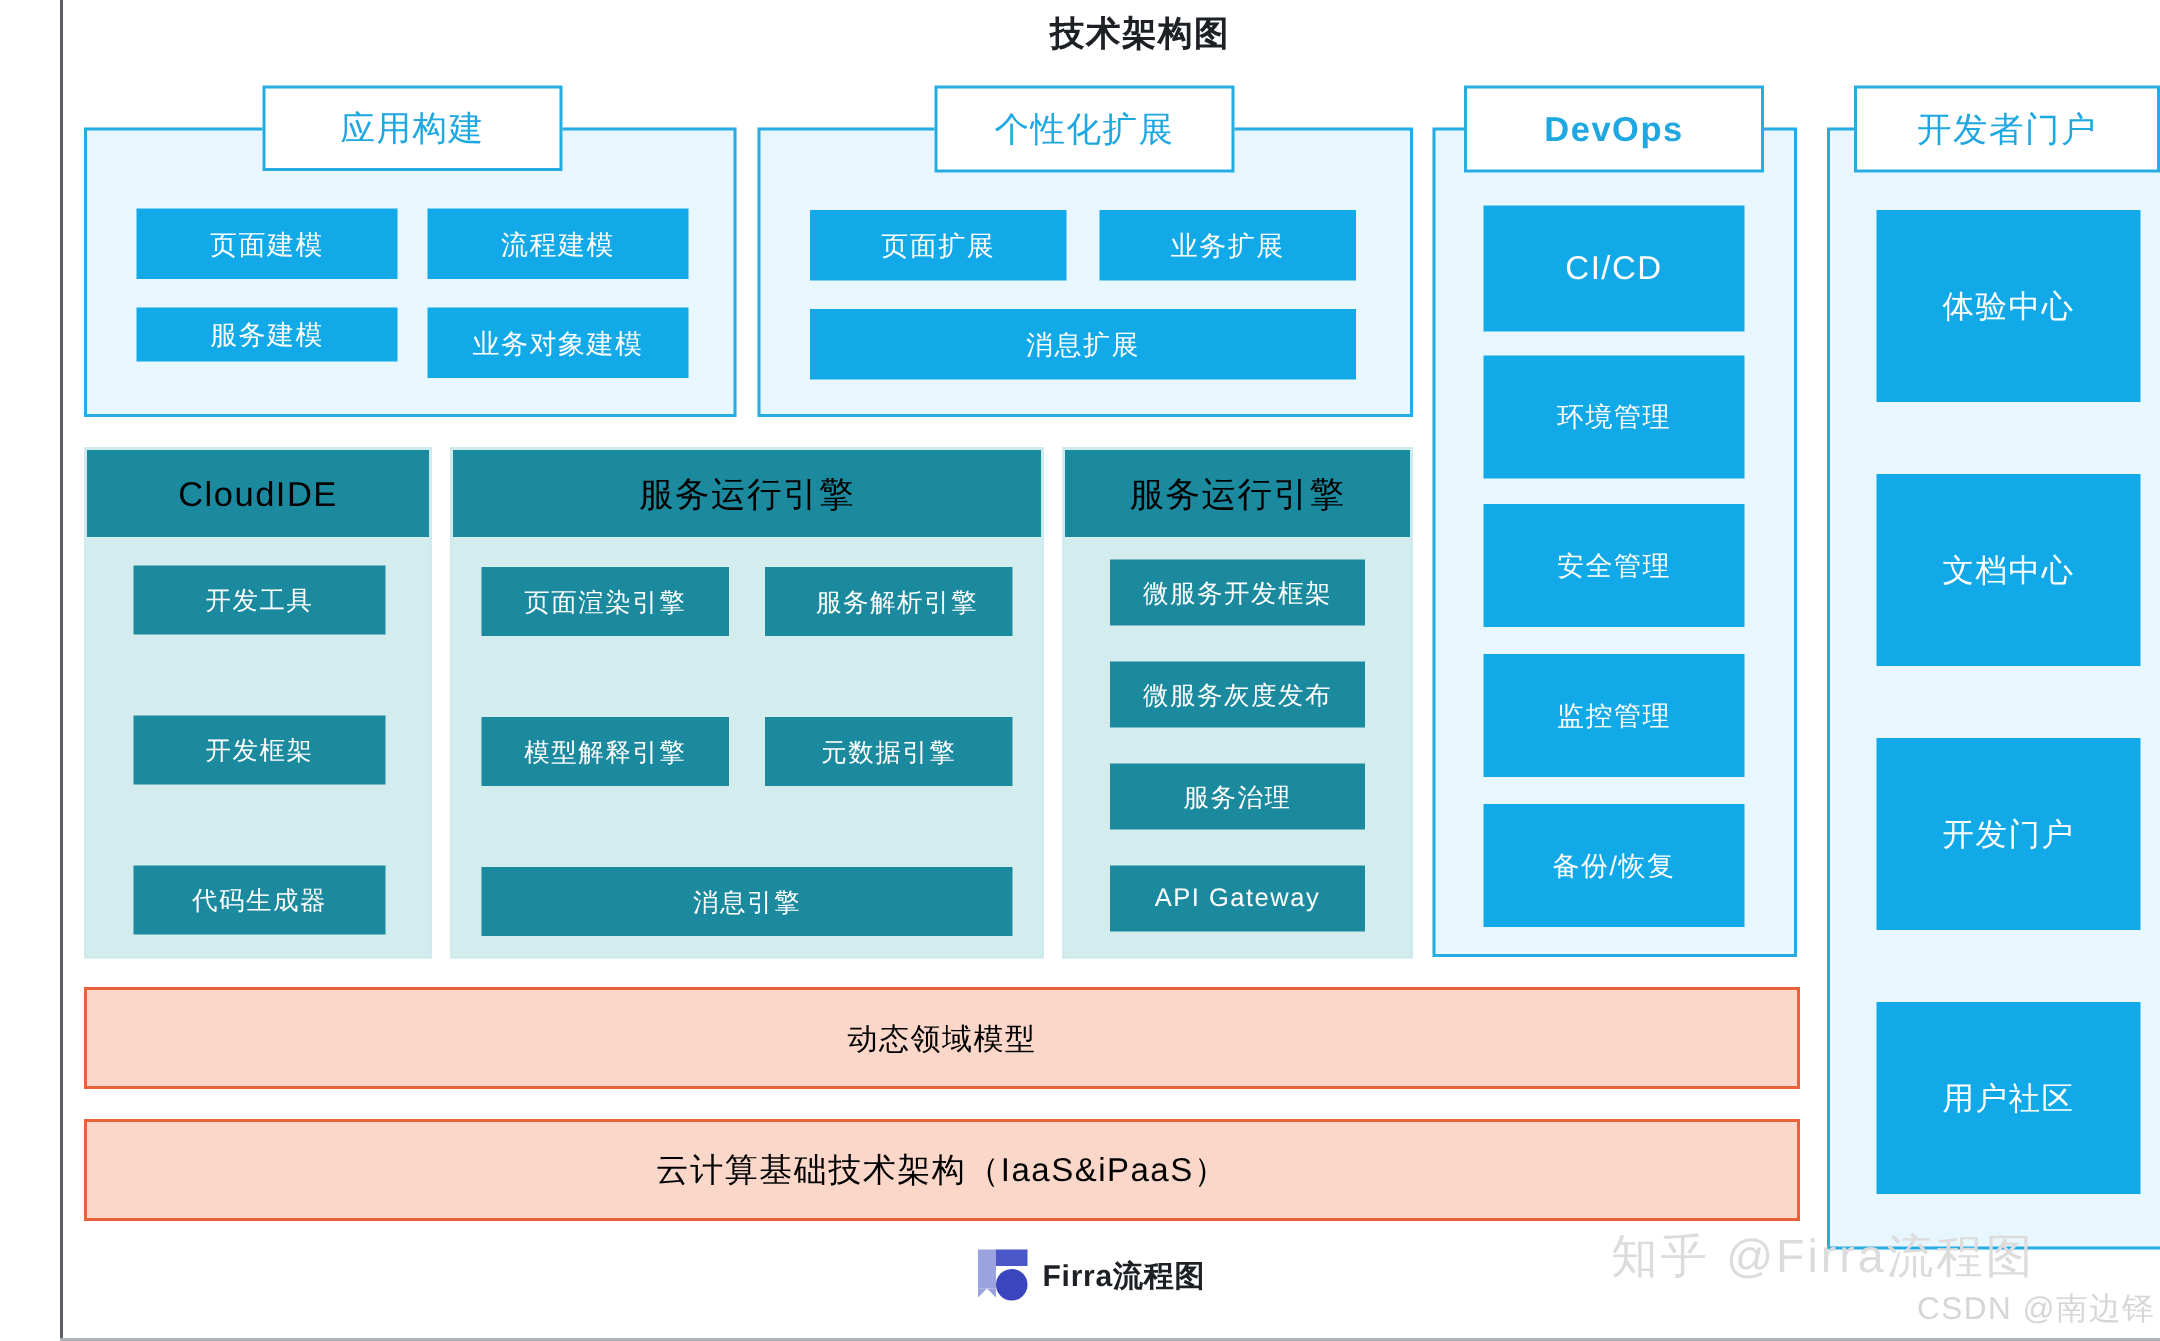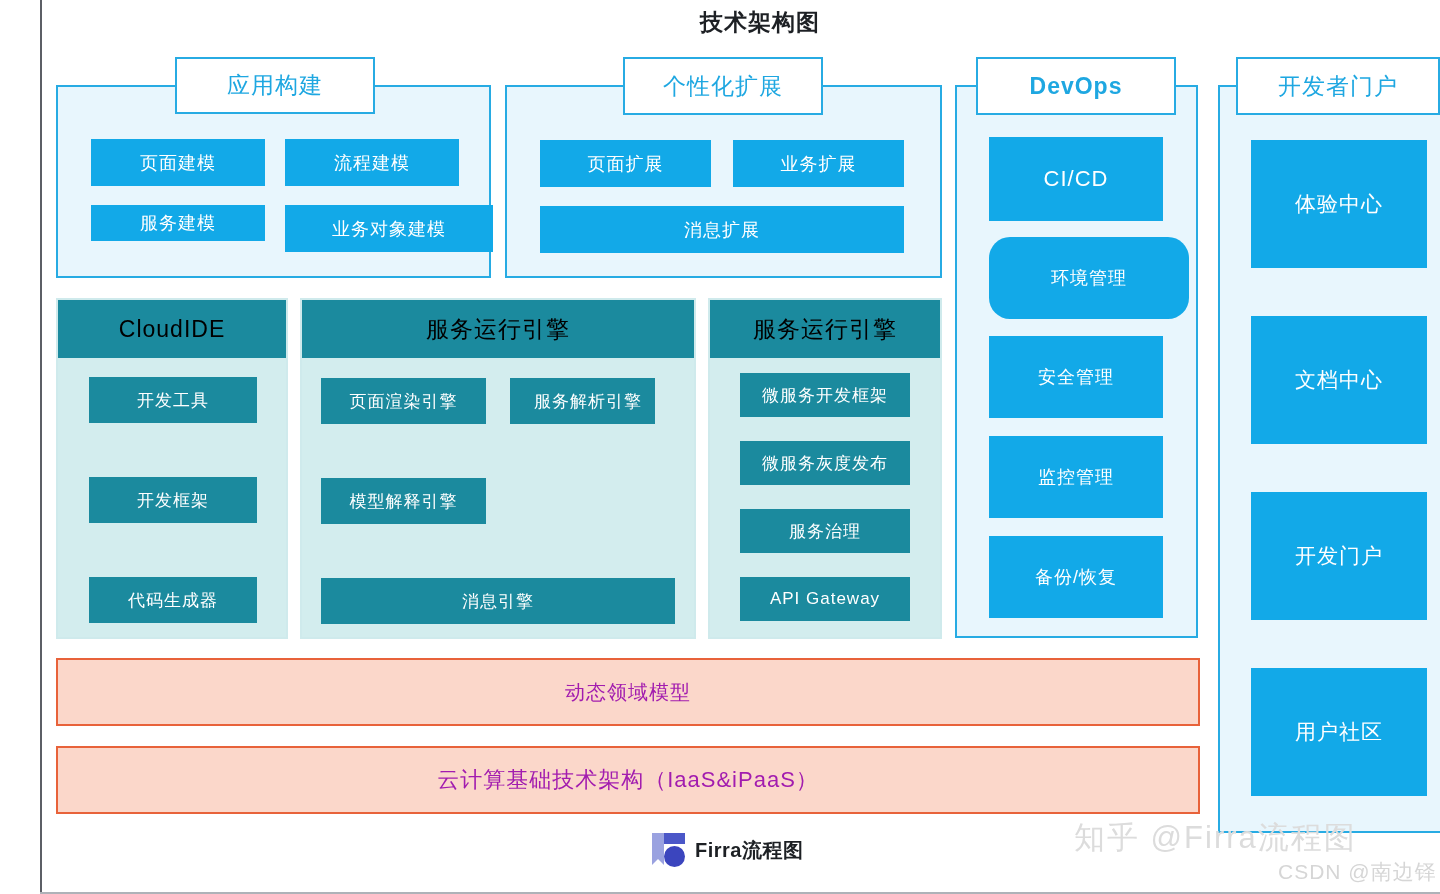--- a/index.html
+++ b/index.html
@@ -44,21 +44,21 @@
   }
   .ttile{
     position:absolute;background:#1B8A9E;color:#ffffff;display:flex;
     align-items:center;justify-content:center;font-size:17px;letter-spacing:1px;box-sizing:border-box;
   }
 
   
   .obar{
     position:absolute;background:#FBD7CA;border:2px solid #E8623A;box-sizing:border-box;
     display:flex;align-items:center;justify-content:center;
-    color:#a21caf;font-size:20px;letter-spacing:1px;
+    color:#000000;font-size:20px;letter-spacing:1px;
   }
 
   
   .footer-logo{position:absolute;display:flex;align-items:center;gap:9px;}
   .logo-mark{position:relative;width:34px;height:34px;}
   .logo-bar{position:absolute;left:0;top:0;width:12px;height:26px;background:#9AA2E0;}
   .logo-bar:after{content:"";position:absolute;left:0;top:26px;border-left:6px solid #9AA2E0;border-right:6px solid #9AA2E0;border-bottom:6px solid transparent;}
   .logo-top{position:absolute;left:12px;top:0;width:21px;height:11px;background:#4B57C8;}
   .logo-dot{position:absolute;left:12px;top:13px;width:21px;height:21px;border-radius:50%;background:#3B45BE;}
   .logo-text{font-size:20px;font-weight:bold;color:#1d2024;letter-spacing:0.5px;}
@@ -79,32 +79,32 @@
   <div class="page-edge-r"></div>
   <div class="page-edge-b"></div>
 
   <div class="diagram-title">技术架构图</div>
 
   <div class="panel" style="left:16px;top:85px;width:435px;height:193px;"></div>
   <div class="panel-title" style="left:135px;top:57px;width:200px;height:57px;">应用构建</div>
   <div class="tile" style="left:51px;top:139px;width:174px;height:47px;">页面建模</div>
   <div class="tile" style="left:245px;top:139px;width:174px;height:47px;">流程建模</div>
   <div class="tile" style="left:51px;top:205px;width:174px;height:36px;">服务建模</div>
-  <div class="tile" style="left:245px;top:205px;width:208px;height:47px;font-family:Liberation Mono, monospace;">业务对象建模</div>
+  <div class="tile" style="left:245px;top:205px;width:174px;height:47px;font-family:Liberation Mono, monospace;">业务对象建模</div>
 
   <div class="panel" style="left:465px;top:85px;width:437px;height:193px;"></div>
   <div class="panel-title" style="left:583px;top:57px;width:200px;height:58px;">个性化扩展</div>
   <div class="tile" style="left:500px;top:140px;width:171px;height:47px;">页面扩展</div>
   <div class="tile" style="left:693px;top:140px;width:171px;height:47px;">业务扩展</div>
   <div class="tile" style="left:500px;top:206px;width:364px;height:47px;">消息扩展</div>
 
   <div class="panel" style="left:915px;top:85px;width:243px;height:553px;"></div>
   <div class="panel-title" style="left:936px;top:57px;width:200px;height:58px;font-weight:bold;">DevOps</div>
   <div class="tile" style="left:949px;top:137px;width:174px;height:84px;font-size:22px;">CI/CD</div>
-  <div class="tile" style="left:949px;top:237px;width:200px;height:82px;border-radius:21px;">环境管理</div>
+  <div class="tile" style="left:949px;top:237px;width:174px;height:82px;">环境管理</div>
   <div class="tile" style="left:949px;top:336px;width:174px;height:82px;">安全管理</div>
   <div class="tile" style="left:949px;top:436px;width:174px;height:82px;">监控管理</div>
   <div class="tile" style="left:949px;top:536px;width:174px;height:82px;">备份/恢复</div>
 
   <div class="panel" style="left:1178px;top:85px;width:246px;height:748px;"></div>
   <div class="panel-title" style="left:1196px;top:57px;width:204px;height:58px;">开发者门户</div>
   <div class="tile" style="left:1211px;top:140px;width:176px;height:128px;font-size:21px;">体验中心</div>
   <div class="tile" style="left:1211px;top:316px;width:176px;height:128px;font-size:21px;">文档中心</div>
   <div class="tile" style="left:1211px;top:492px;width:176px;height:128px;font-size:21px;">开发门户</div>
   <div class="tile" style="left:1211px;top:668px;width:176px;height:128px;font-size:21px;">用户社区</div>
@@ -112,22 +112,23 @@
   <div class="tpanel" style="left:16px;top:298px;width:232px;height:341px;">
     <div class="tpanel-head">CloudIDE</div>
     <div class="ttile" style="left:31px;top:177px;width:168px;height:46px;">开发框架</div>
     <div class="ttile" style="left:31px;top:77px;width:168px;height:46px;">开发工具</div>
     <div class="ttile" style="left:31px;top:277px;width:168px;height:46px;">代码生成器</div>
   </div>
 
   <div class="tpanel" style="left:260px;top:298px;width:396px;height:341px;">
     <div class="tpanel-head">服务运行引擎</div>
     <div class="ttile" style="left:19px;top:78px;width:165px;height:46px;">页面渲染引擎</div>
-    <div class="ttile" style="left:208px;top:78px;width:145px;height:46px;padding-left:11px;">服务解析引擎</div>
+    <div class="ttile" style="left:208px;top:78px;width:165px;height:46px;padding-left:11px;">服务解析引擎</div>
     <div class="ttile" style="left:19px;top:178px;width:165px;height:46px;">模型解释引擎</div>
+    <div class="ttile" style="left:208px;top:178px;width:165px;height:46px;">元数据引擎</div>
     <div class="ttile" style="left:19px;top:278px;width:354px;height:46px;">消息引擎</div>
   </div>
 
   <div class="tpanel" style="left:668px;top:298px;width:234px;height:341px;">
     <div class="tpanel-head">服务运行引擎</div>
     <div class="ttile" style="left:30px;top:73px;width:170px;height:44px;">微服务开发框架</div>
     <div class="ttile" style="left:30px;top:141px;width:170px;height:44px;">微服务灰度发布</div>
     <div class="ttile" style="left:30px;top:209px;width:170px;height:44px;">服务治理</div>
     <div class="ttile" style="left:30px;top:277px;width:170px;height:44px;">API Gateway</div>
   </div>

